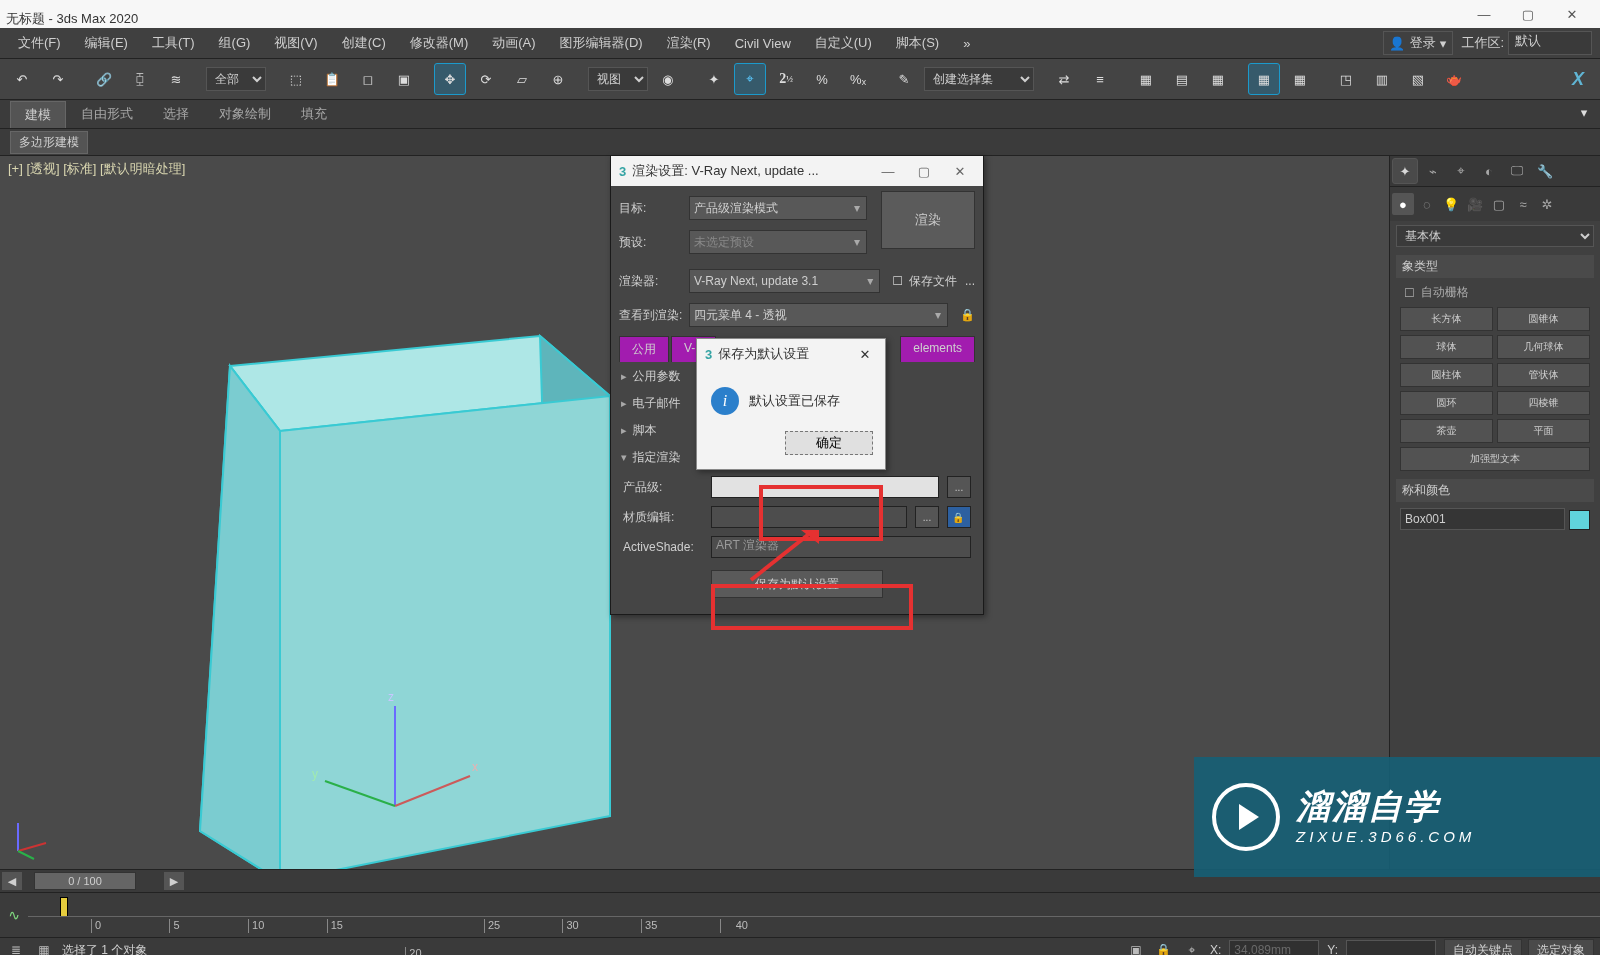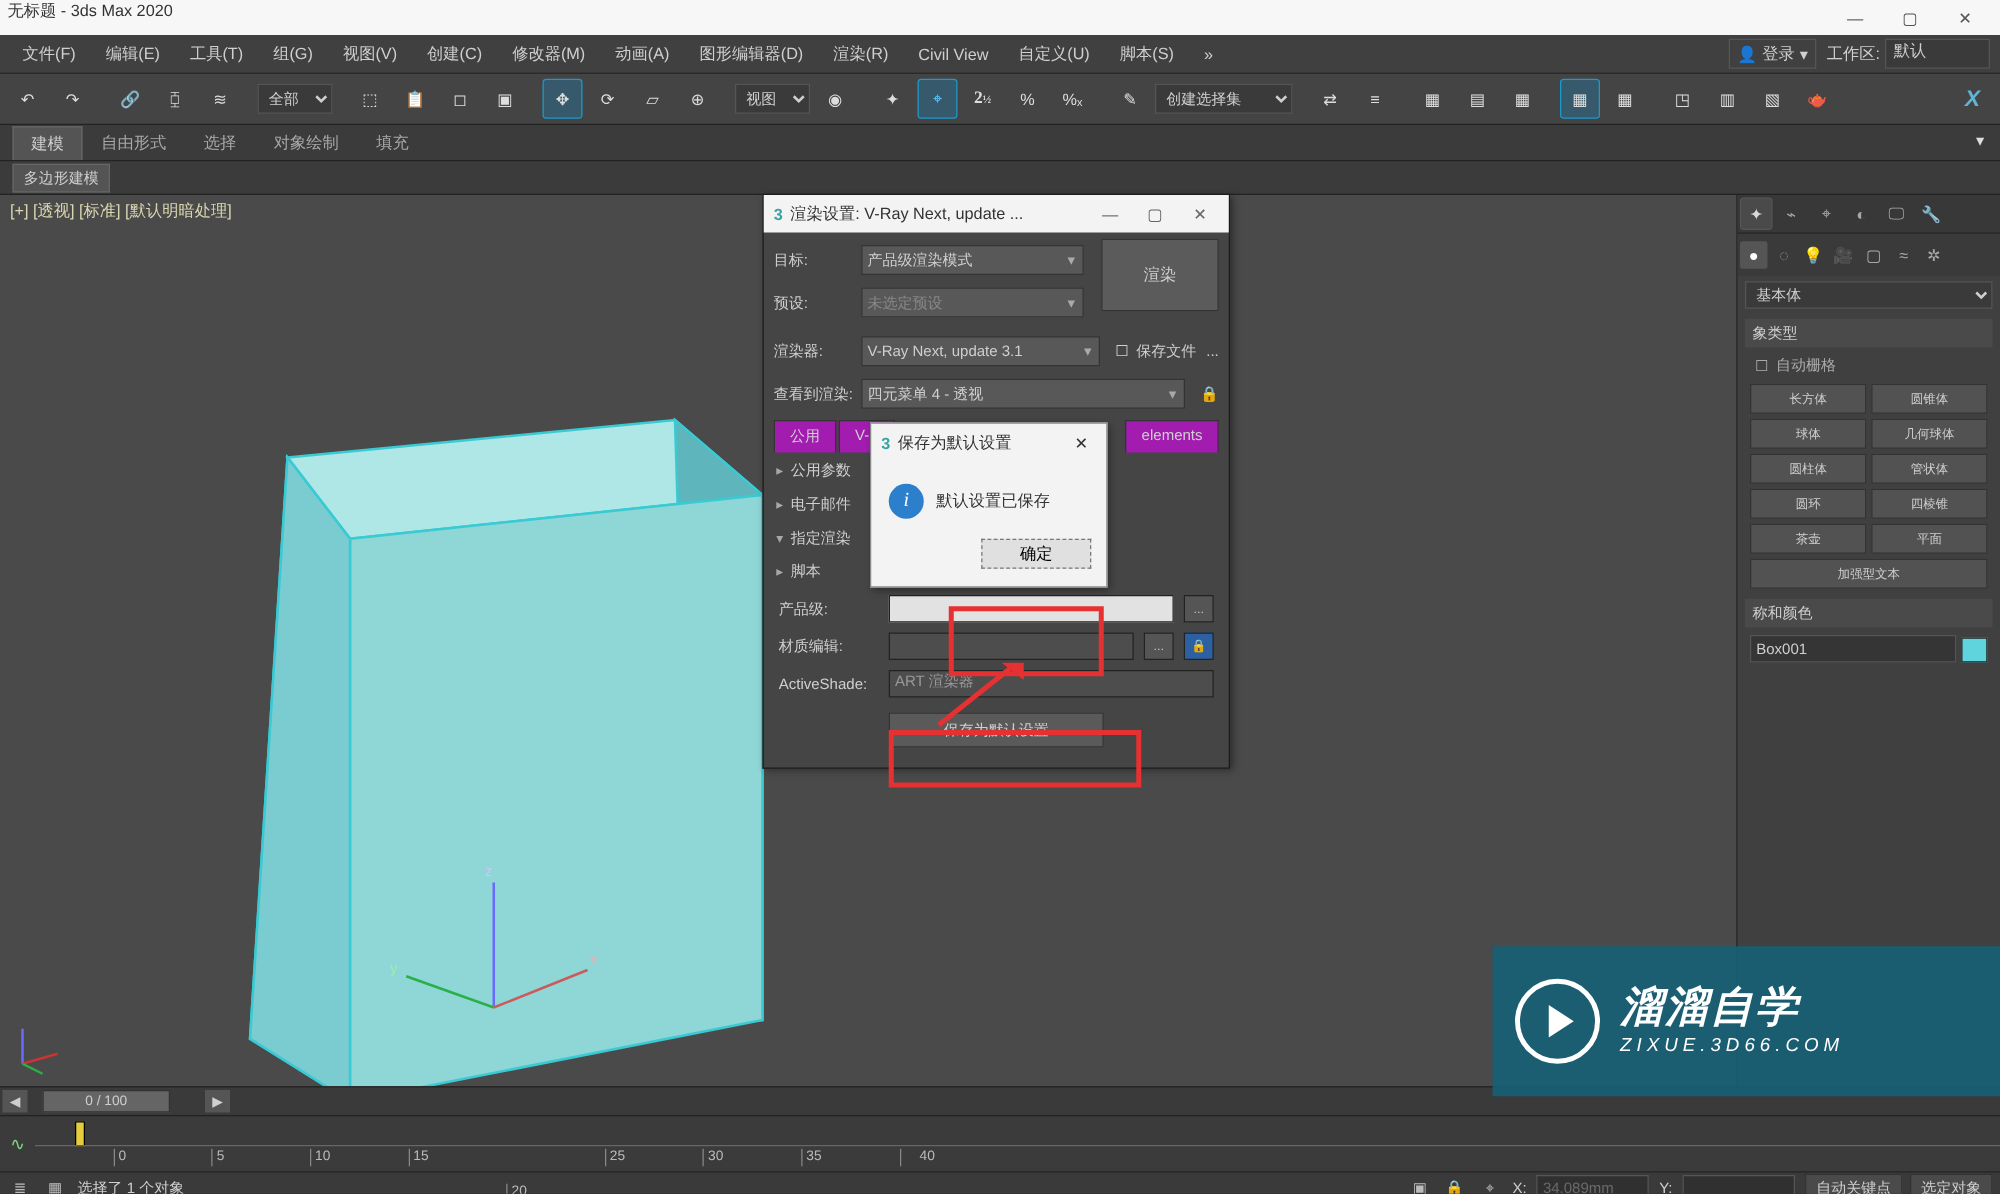--- a/index.html
+++ b/index.html
@@ -12,21 +12,21 @@
     --border:#222;
     --accent:#4bb6c7;
     --box-face:#8fd6d6;
     --box-top:#b8e8e8;
     --box-side:#63b5bc;
     --red:#e53131;
     --blue-info:#2b7fcb;
   }
   html,body{margin:0;padding:0;width:1600px;height:955px;background:var(--bg-darkest);color:var(--fg);font-family:"Microsoft YaHei","SimSun",Arial,sans-serif;font-size:13px;overflow:hidden;position:relative;}
   
-  .titlebar{height:28px;background:#f7f7f7;color:#333;display:flex;align-items:flex-start;padding:0 6px;font-size:13px;justify-content:space-between;}
+  .titlebar{height:28px;background:#f7f7f7;color:#333;display:flex;align-items:flex-end;padding:0 6px;font-size:13px;justify-content:space-between;}
   .titlebar .winbtns{display:flex;gap:0;}
   .titlebar .winbtn{width:44px;height:28px;display:flex;align-items:center;justify-content:center;color:#555;}
   
   .menubar{height:30px;background:#404040;display:flex;align-items:center;padding-left:6px;gap:0;position:relative;}
   .menubar .mitem{padding:0 12px;height:100%;display:flex;align-items:center;color:var(--fg);}
   .menubar .right{margin-left:auto;display:flex;align-items:center;height:100%;}
   .login-box{border:1px solid #555;height:22px;display:flex;align-items:center;padding:0 6px;gap:4px;margin-right:8px;}
   .workspace-box{display:flex;align-items:center;gap:4px;margin-right:8px;}
   .ws-select{background:#3a3a3a;color:var(--fg);border:1px solid #555;height:22px;padding:0 6px;min-width:70px;}
   
@@ -399,25 +399,25 @@
       <div class="dtab">V-P</div>
       <div class="dtab" style="flex:1;background:transparent;border:none;"></div>
       <div class="dtab">elements</div>
     </div>
     <div class="rollout">
         <span>公用参数</span>
       </div>
     <div class="rollout">
         <span>电子邮件</span>
       </div>
+    <div class="rollout">
+        <span>脚本</span>
+      </div>
     <div class="rollout open">
         <span>指定渲染</span>
-      </div>
-    <div class="rollout">
-        <span>脚本</span>
       </div>
     <div class="body-row">
         <span style="width:80px;">产品级:</span>
         <div class="out-field" style="background:#e2e2e2;"></div>
         <div class="tiny-btn">...</div>
       </div>
     <div class="body-row">
         <span style="width:80px;">材质编辑:</span>
         <div class="out-field"></div>
         <div class="tiny-btn">...</div>

